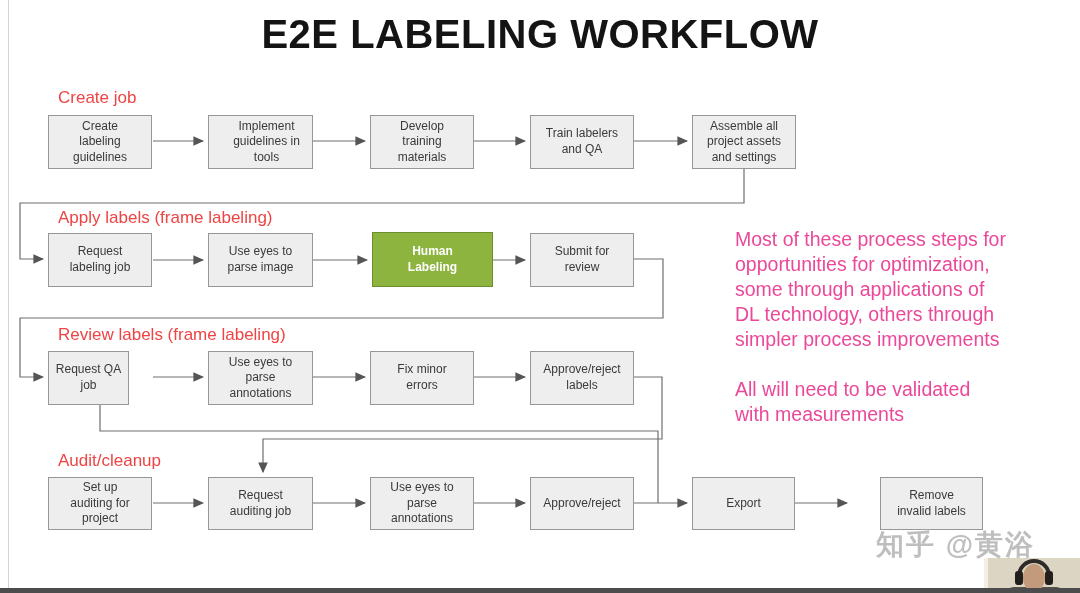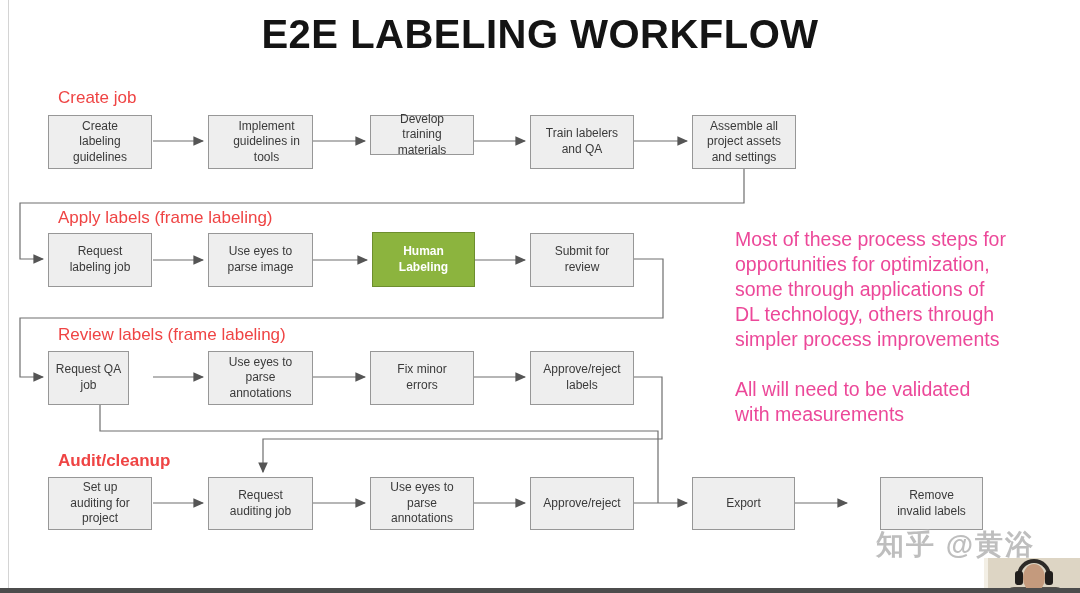--- a/index.html
+++ b/index.html
@@ -84,42 +84,42 @@
       <path d="M313,503 H365" marker-end="url(#arr)"></path>
       <path d="M474,503 H525" marker-end="url(#arr)"></path>
       <path d="M634,503 H687" marker-end="url(#arr)"></path>
       <path d="M795,503 H847" marker-end="url(#arr)"></path>
     </g>
   </svg>
 
   <div class="sec-label" style="left:58px; top:88px;">Create job</div>
   <div class="sec-label" style="left:58px; top:208px;">Apply labels (frame labeling)</div>
   <div class="sec-label" style="left:58px; top:325px;">Review labels (frame labeling)</div>
-  <div class="sec-label" style="left:58px; top:451px;font-weight:bold;">Audit/cleanup</div>
+  <div class="sec-label" style="left:58px; top:451px;">Audit/cleanup</div>
 
   <div class="box" style="left:48px; top:115px; width:104px; height:54px;">Create
 labeling
 guidelines</div>
   <div class="box" style="left:208px; top:115px; width:105px; height:54px;padding-left:14px;">Implement
 guidelines in
 tools</div>
-  <div class="box" style="left:370px; top:115px; width:104px; height:40px;">Develop
+  <div class="box" style="left:370px; top:115px; width:104px; height:54px;">Develop
 training
 materials</div>
   <div class="box" style="left:692px; top:115px; width:104px; height:54px;">Assemble all
 project assets
 and settings</div>
   <div class="box" style="left:530px; top:115px; width:104px; height:54px;">Train labelers
 and QA</div>
 
   <div class="box" style="left:48px; top:233px; width:104px; height:54px;">Request
 labeling job</div>
   <div class="box" style="left:208px; top:233px; width:105px; height:54px;">Use eyes to
 parse image</div>
-  <div class="box green" style="left: 372px; top: 232px; width: 103px; height: 55px; background-color: rgb(140, 180, 62);">Human
+  <div class="box green" style="left: 372px; top: 232px; width: 121px; height: 55px; background-color: rgb(140, 180, 62);">Human
 Labeling</div>
   <div class="box" style="left:530px; top:233px; width:104px; height:54px;">Submit for
 review</div>
 
   <div class="box" style="left:48px; top:351px; width:81px; height:54px;">Request QA
 job</div>
   <div class="box" style="left:208px; top:351px; width:105px; height:54px;">Use eyes to
 parse
 annotations</div>
   <div class="box" style="left:370px; top:351px; width:104px; height:54px;">Fix minor

